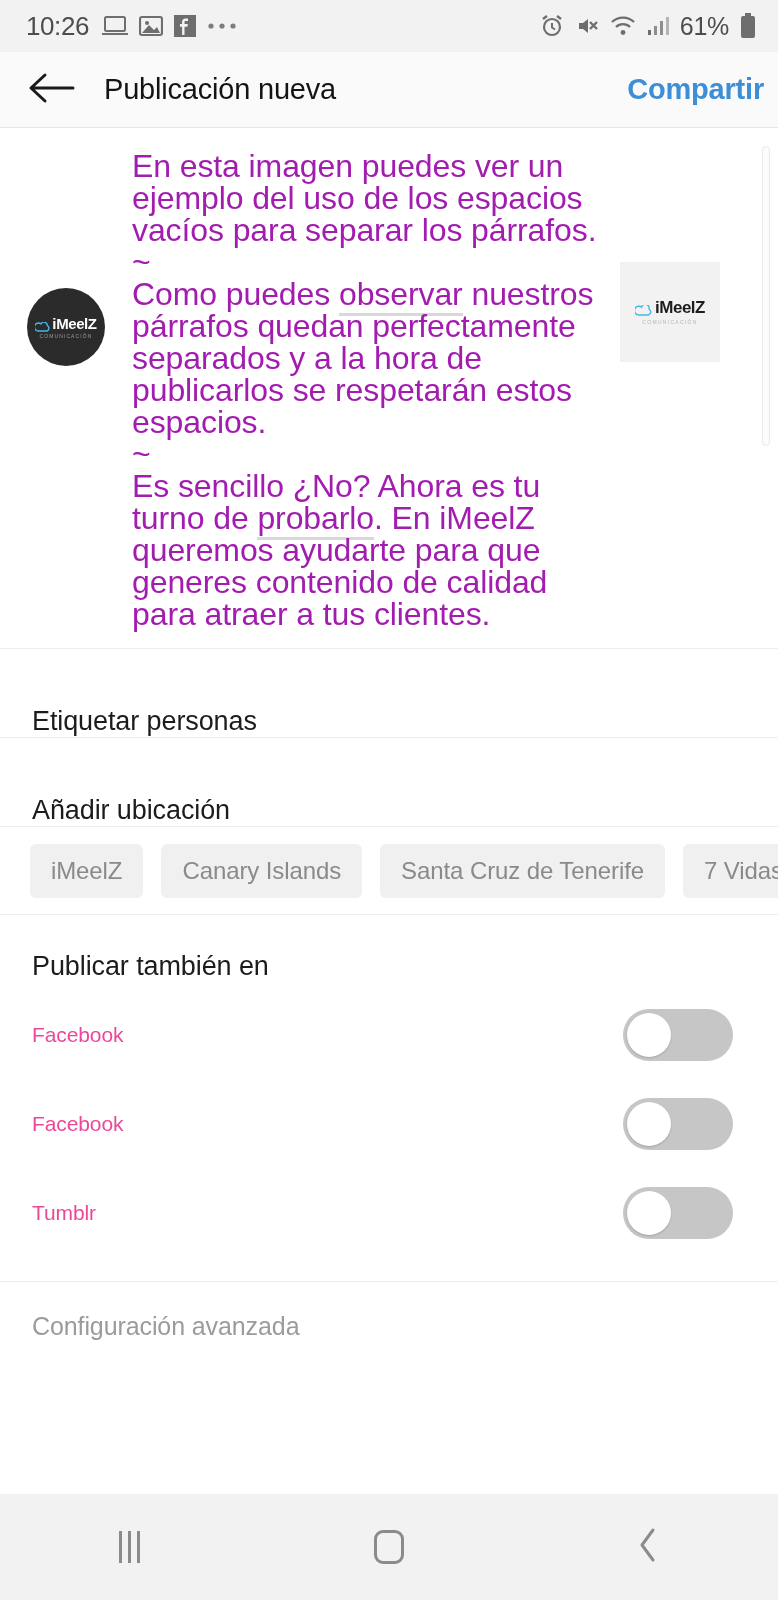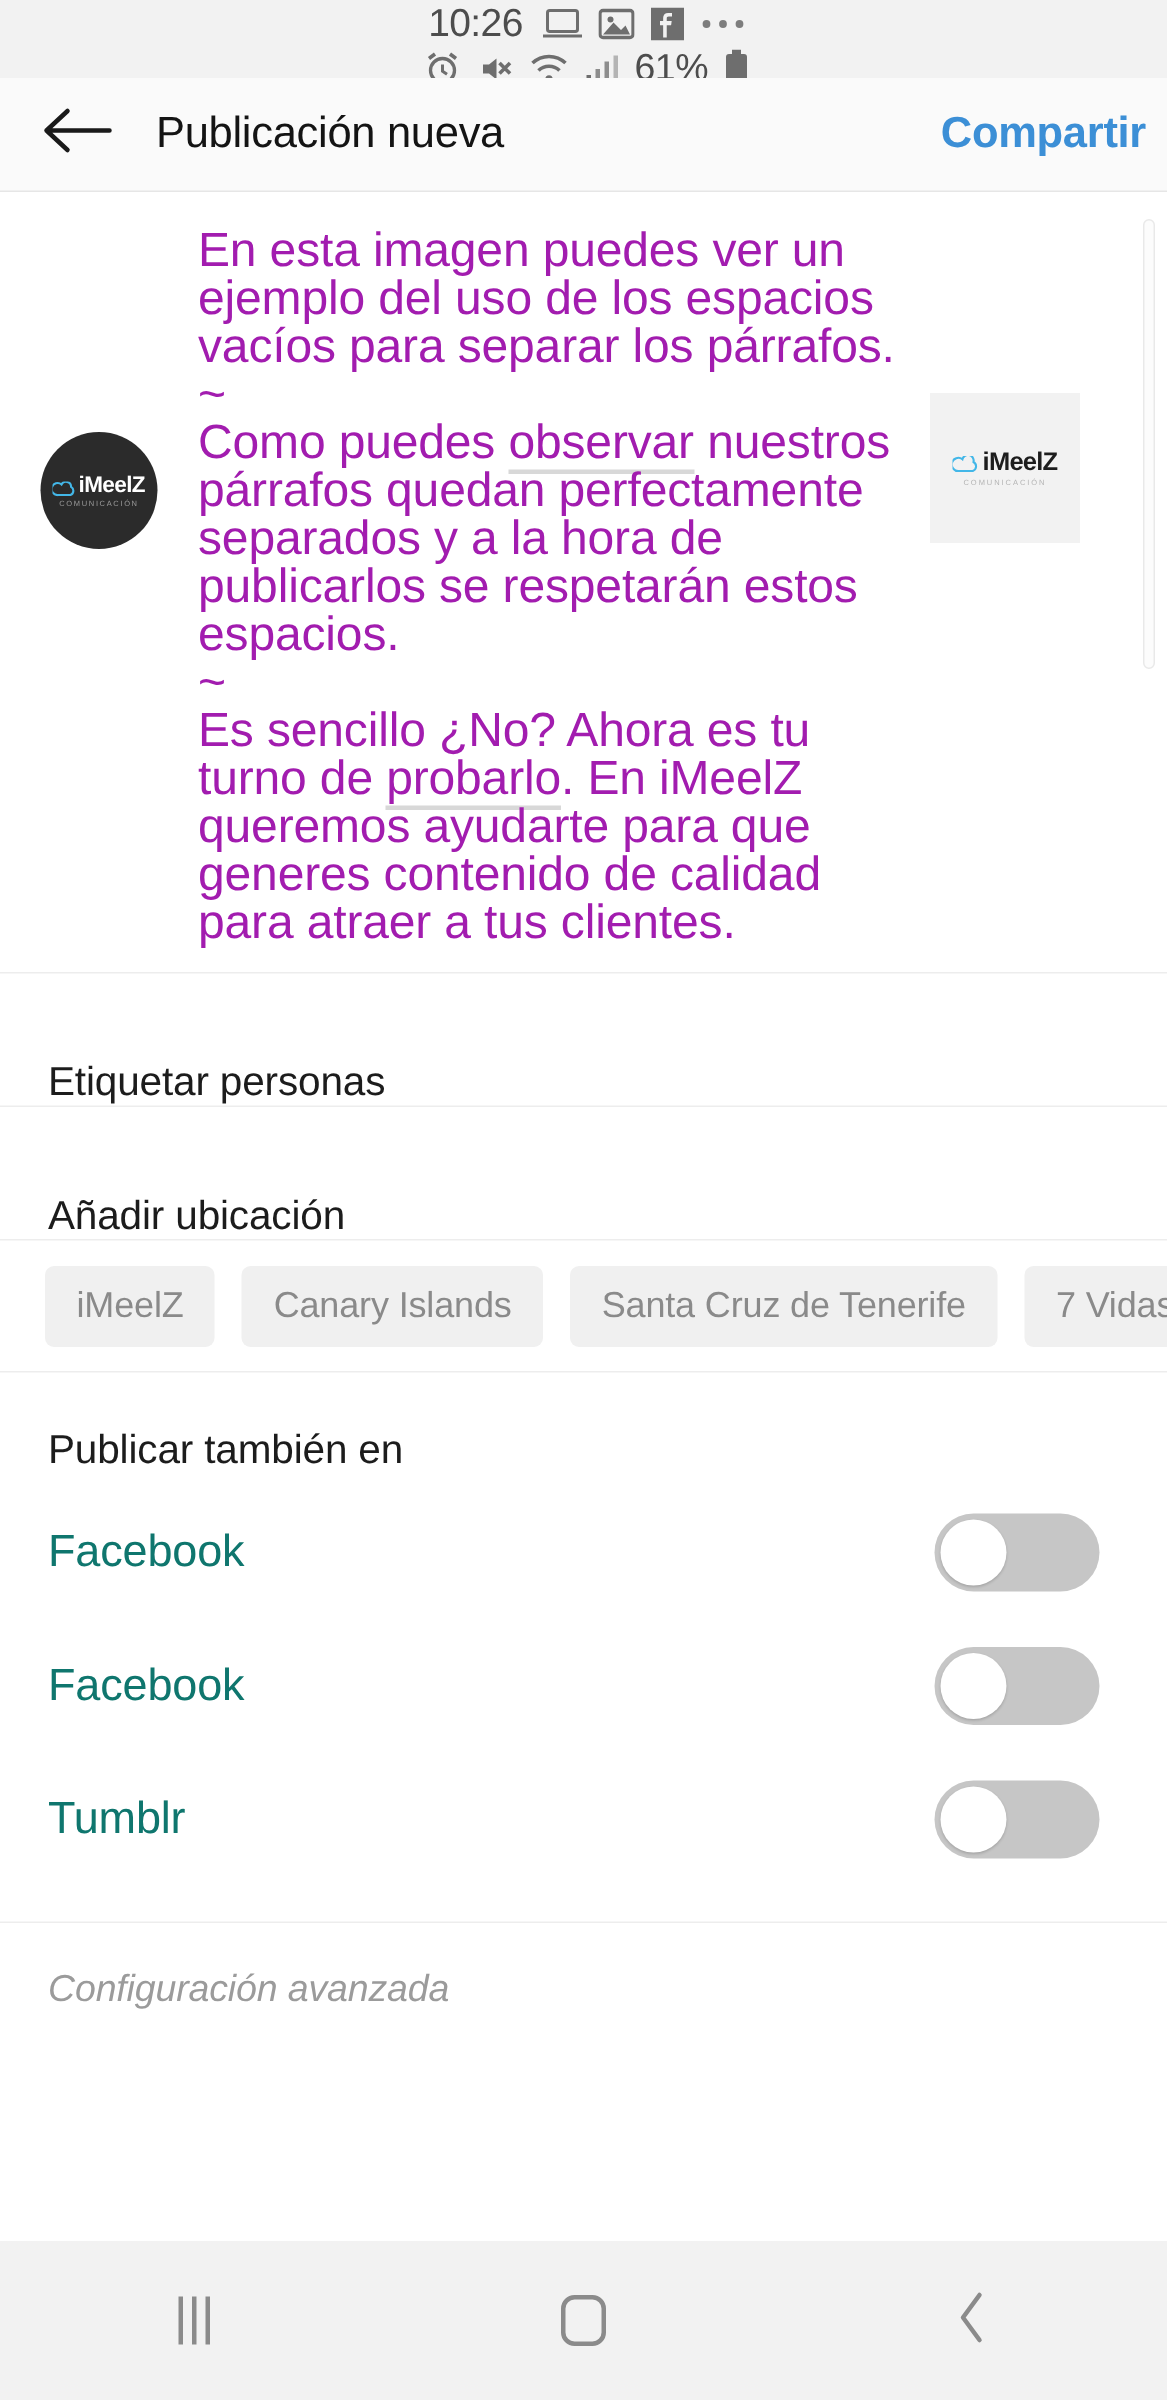--- a/index.html
+++ b/index.html
@@ -18,21 +18,20 @@
 
   
   .status-bar {
     height: 52px;
     background: #f2f2f2;
     display: flex;
     align-items: center;
     justify-content: space-between;
     padding: 0 22px 0 26px;
     box-sizing: border-box;
-    flex-direction: column;
   }
   .status-left, .status-right {
     display: flex;
     align-items: center;
     gap: 11px;
   }
   .status-time {
     font-size: 26px;
     color: #4d4d4d;
     letter-spacing: -0.4px;
@@ -235,22 +234,22 @@
   }
   .toggle-row {
     height: 89px;
     display: flex;
     align-items: center;
     justify-content: space-between;
     padding: 0 45px 0 32px;
     box-sizing: border-box;
   }
   .toggle-label {
-    font-size: 30px;
-    color: #0f766e;
+    font-size: 21px;
+    color: #ec4899;
     letter-spacing: -0.1px;
   }
   .switch {
     width: 110px;
     height: 52px;
     border-radius: 26px;
     background: #c6c6c6;
     position: relative;
     flex: none;
   }
@@ -268,21 +267,20 @@
   .divider-thin {
     height: 1px;
     background: #ededed;
     margin-top: 24px;
   }
   .advanced {
     padding: 30px 32px;
     font-size: 25px;
     color: #9b9b9b;
     letter-spacing: -0.1px;
-    font-style: italic;
   }
 
   
   .nav-bar {
     position: absolute;
     left: 0;
     bottom: 0;
     width: 778px;
     height: 106px;
     background: #f2f2f2;

